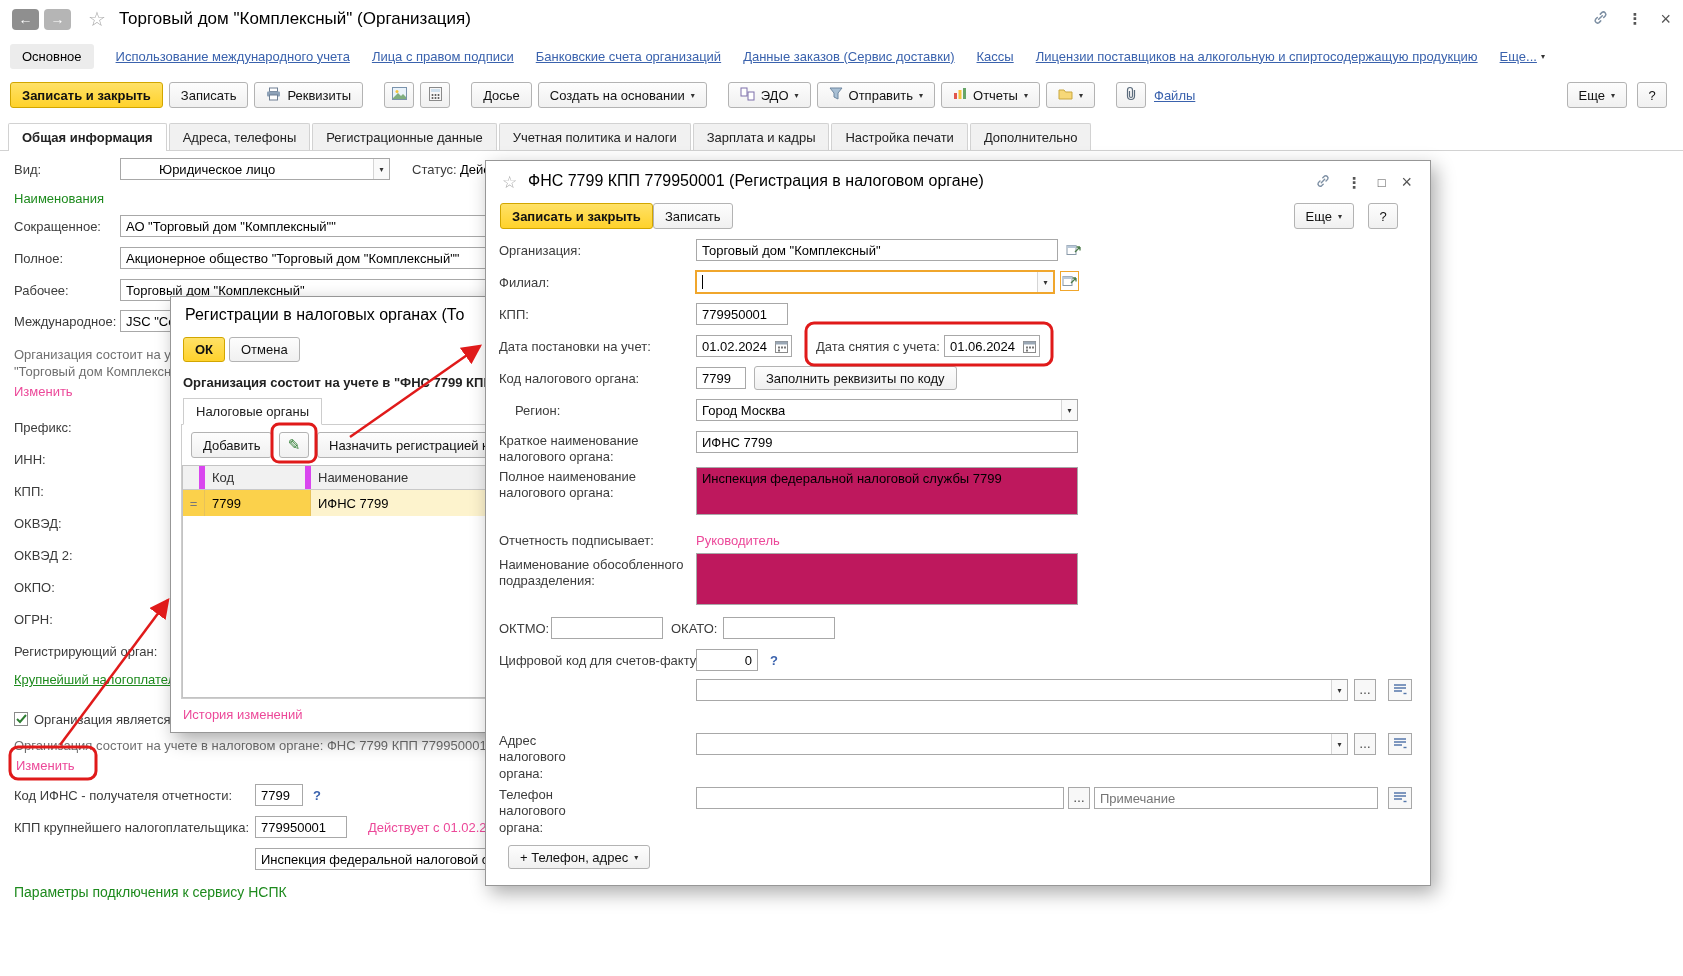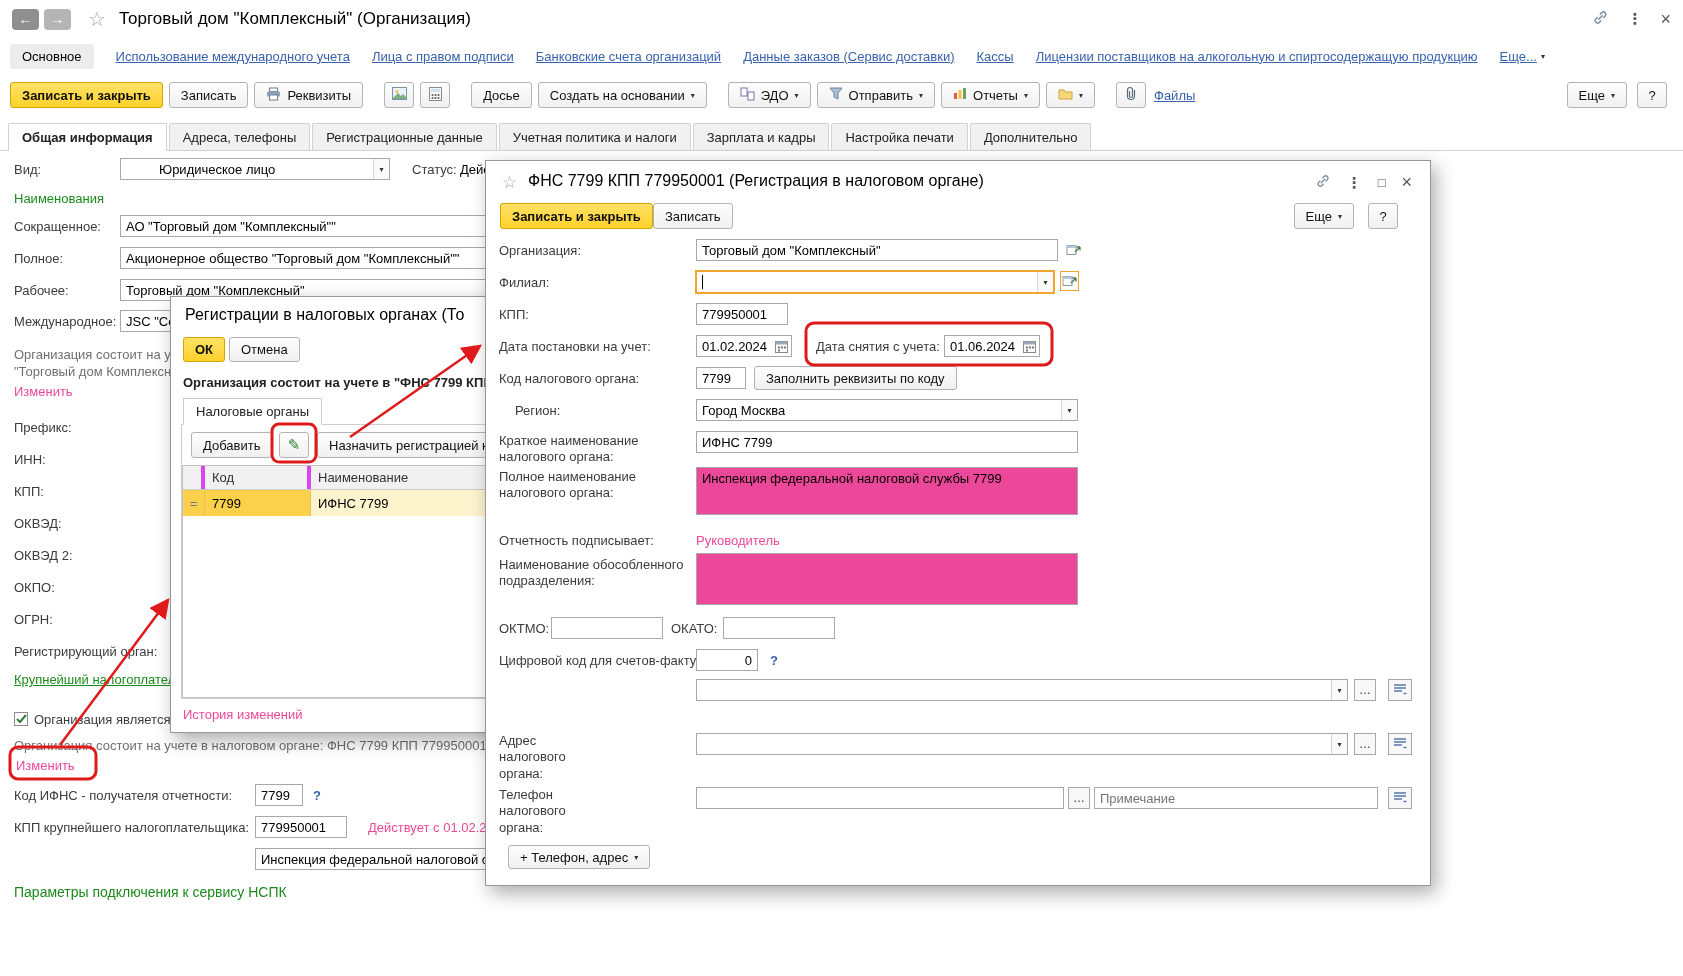--- a/index.html
+++ b/index.html
@@ -42,41 +42,41 @@
   .tab.active::after { content:""; position:absolute; left:0; right:0; bottom:-1px; height:2px; background:#fff; }
 
   
   .fld-label { position:absolute; color:#3c3c3c; white-space:nowrap; }
   .fld-label.wrap { white-space:normal; line-height:1.25; }
   .inp { position:absolute; height:22px; border:1px solid #a8a8a8; background:#fff; display:flex; align-items:center; padding:0 5px; overflow:hidden; }
   .inp .val { white-space:nowrap; overflow:hidden; color:#000; }
   .inp.right .val { margin-left:auto; }
   .combo-arrow { position:absolute; right:0; top:0; width:16px; height:100%; display:flex; align-items:center; justify-content:center; font-size:8px; color:#333; border-left:1px solid #d5d5d5; background:#fafafa; cursor:pointer; }
   .cal-btn { position:absolute; right:1px; top:1px; width:17px; height:18px; display:flex; align-items:center; justify-content:center; cursor:pointer; background:#fff; }
-  .txa { position:absolute; border:1px solid #a8a8a8; background:#ec4899; padding:3px 5px; line-height:1.3; color:#000; overflow:hidden; }
+  .txa { position:absolute; border:1px solid #a8a8a8; background:#be185d; padding:3px 5px; line-height:1.3; color:#000; overflow:hidden; }
   .link { color:#ec4899; cursor:pointer; white-space:nowrap; }
   .green-h { color:#1d8a1d; }
   .gray-note { color:#6f6f6f; white-space:nowrap; }
   .help-q { color:#3a62ad; font-weight:bold; cursor:pointer; }
   .cbx { position:absolute; width:14px; height:14px; border:1px solid #8a8a8a; background:#fff; display:flex; align-items:center; justify-content:center; cursor:pointer; }
   .sq-btn { position:absolute; height:22px; border:1px solid #a8a8a8; background:#f8f8f8; display:flex; align-items:center; justify-content:center; cursor:pointer; font-size:12px; color:#333; }
   .open-btn { position:absolute; width:19px; height:20px; display:flex; align-items:center; justify-content:center; cursor:pointer; }
 
   
   .dialog { position:absolute; background:#fff; border:1px solid #979797; box-shadow:5px 7px 18px rgba(0,0,0,.33); }
   .dlg-title { position:absolute; font-size:16px; color:#000; white-space:nowrap; }
   .dlg-star { position:absolute; color:#a9a9a9; font-size:17px; cursor:pointer; }
   .dlg-icons { position:absolute; display:flex; gap:16px; align-items:center; }
 
   
   .panel { position:absolute; border:1px solid #cdcdcd; }
   .sub-tab { position:absolute; height:27px; display:flex; align-items:center; padding:0 12px; background:#fff; border:1px solid #cdcdcd; border-bottom:1px solid #fff; z-index:2; }
   .grid { position:absolute; border:1px solid #c3c3c3; background:#fff; }
   .grid-head { display:flex; height:24px; background:#f1f1f1; border-bottom:1px solid #c9c9c9; color:#333; }
-  .grid-head > div { display:flex; align-items:center; padding:0 7px; border-right:4px solid #d946ef; }
+  .grid-head > div { display:flex; align-items:center; padding:0 7px; border-right:6px solid #d946ef; }
   .gh-marker { width:22px; }
   .gh-code { width:106px; }
   .gh-name { flex:1; border-right:none!important; }
   .grid-row { display:flex; height:26px; cursor:pointer; }
   .gr-marker { width:22px; display:flex; align-items:center; justify-content:center; color:#777; background:#fbd14b; border-right:1px solid #e7c25a; }
   .gr-code { width:106px; display:flex; align-items:center; padding:0 7px; background:#fbd14b; border-right:1px solid #e7c25a; color:#000; }
   .gr-name { flex:1; display:flex; align-items:center; padding:0 7px; background:#fdf3cd; color:#000; }
 
   .focus-wrap { position:absolute; border:2px solid #f0a62c; background:#fff; }
   .text-caret { position:absolute; left:5px; top:3px; width:1px; height:14px; background:#000; }

